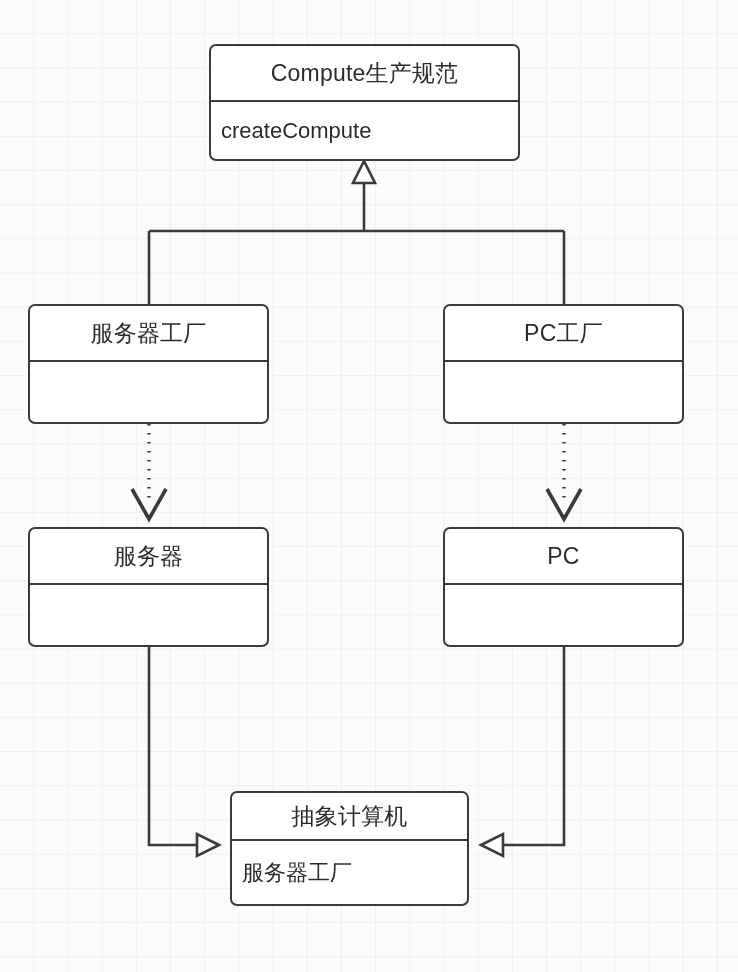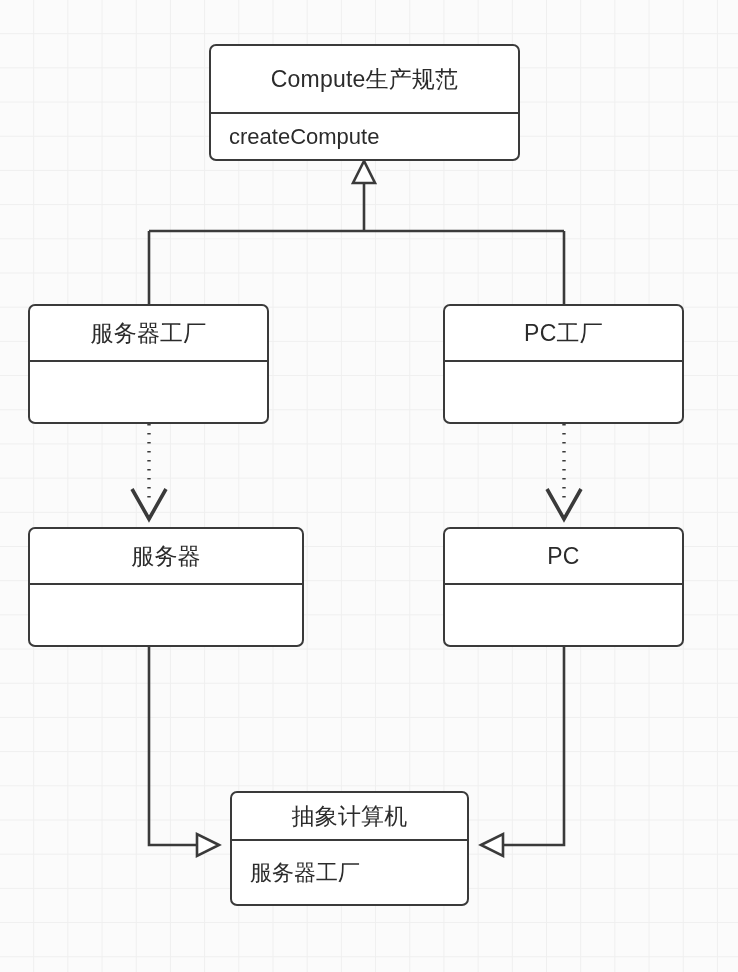--- a/index.html
+++ b/index.html
@@ -54,35 +54,35 @@
   .uml-divider {
     flex: 0 0 auto;
     height: 0;
     border-top: 2.6px solid #3a3a3a;
   }
   .uml-body {
     flex: 1 1 auto;
     display: flex;
     align-items: center;
     justify-content: flex-start;
-    padding-left: 18px;
+    padding-left: 10px;
     color: #2b2b2b;
     font-size: 22px;
     white-space: nowrap;
   }
   .uml-body.empty { padding-left: 0; }
 
   
   #node-interface { left: 209px; top: 44px;  width: 311px; height: 117px; }
-  #node-interface .uml-title { height: 66px; }
+  #node-interface .uml-title { height: 54px; }
   #node-server-factory { left: 28px;  top: 304px; width: 241px; height: 120px; }
   #node-server-factory .uml-title { height: 54px; }
   #node-pc-factory { left: 443px; top: 304px; width: 241px; height: 120px; }
   #node-pc-factory .uml-title { height: 54px; }
-  #node-server { left: 28px;  top: 527px; width: 276px; height: 120px; }
+  #node-server { left: 28px;  top: 527px; width: 241px; height: 120px; }
   #node-server .uml-title { height: 54px; }
   #node-pc { left: 443px; top: 527px; width: 241px; height: 120px; }
   #node-pc .uml-title { height: 54px; }
   #node-abstract { left: 230px; top: 791px; width: 239px; height: 115px; }
   #node-abstract .uml-title { height: 46px; }
 </style>
 </head>
 <body>
 
 <div id="canvas">

